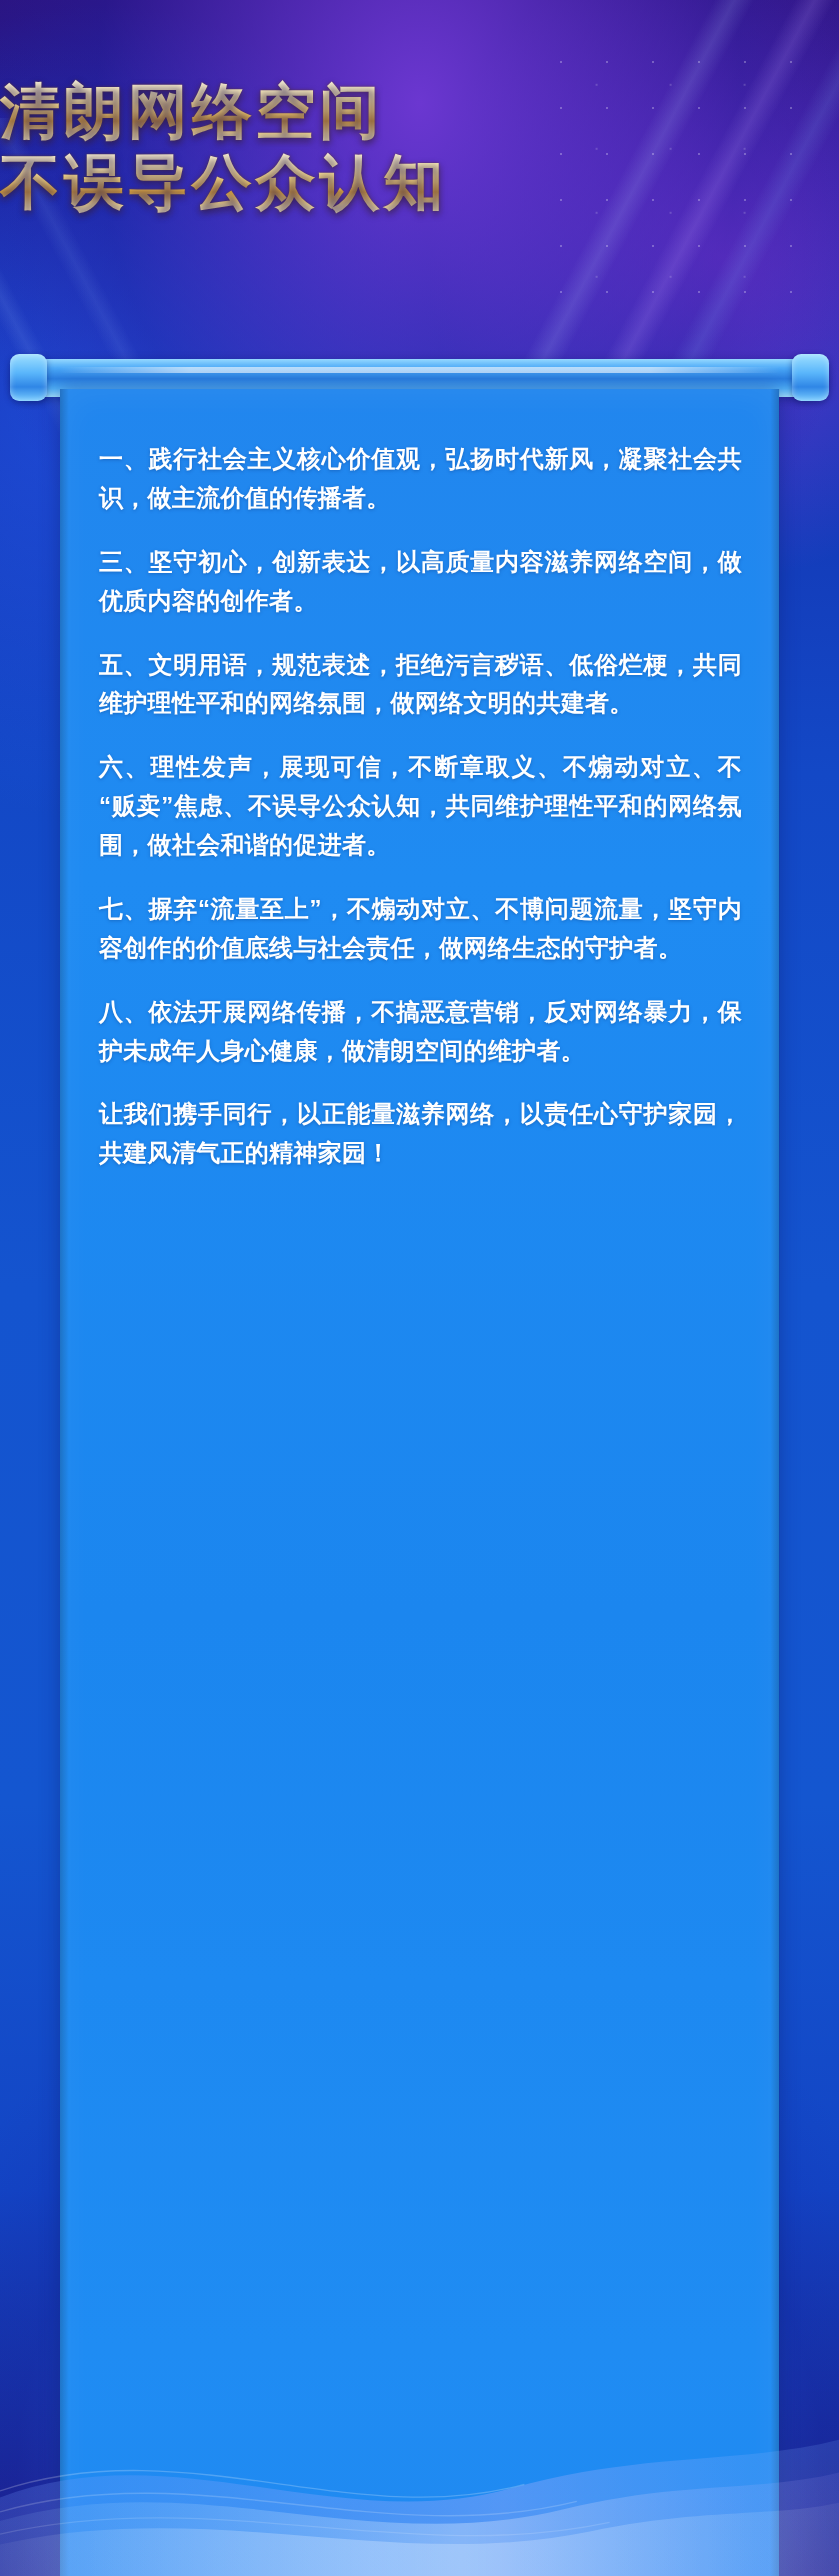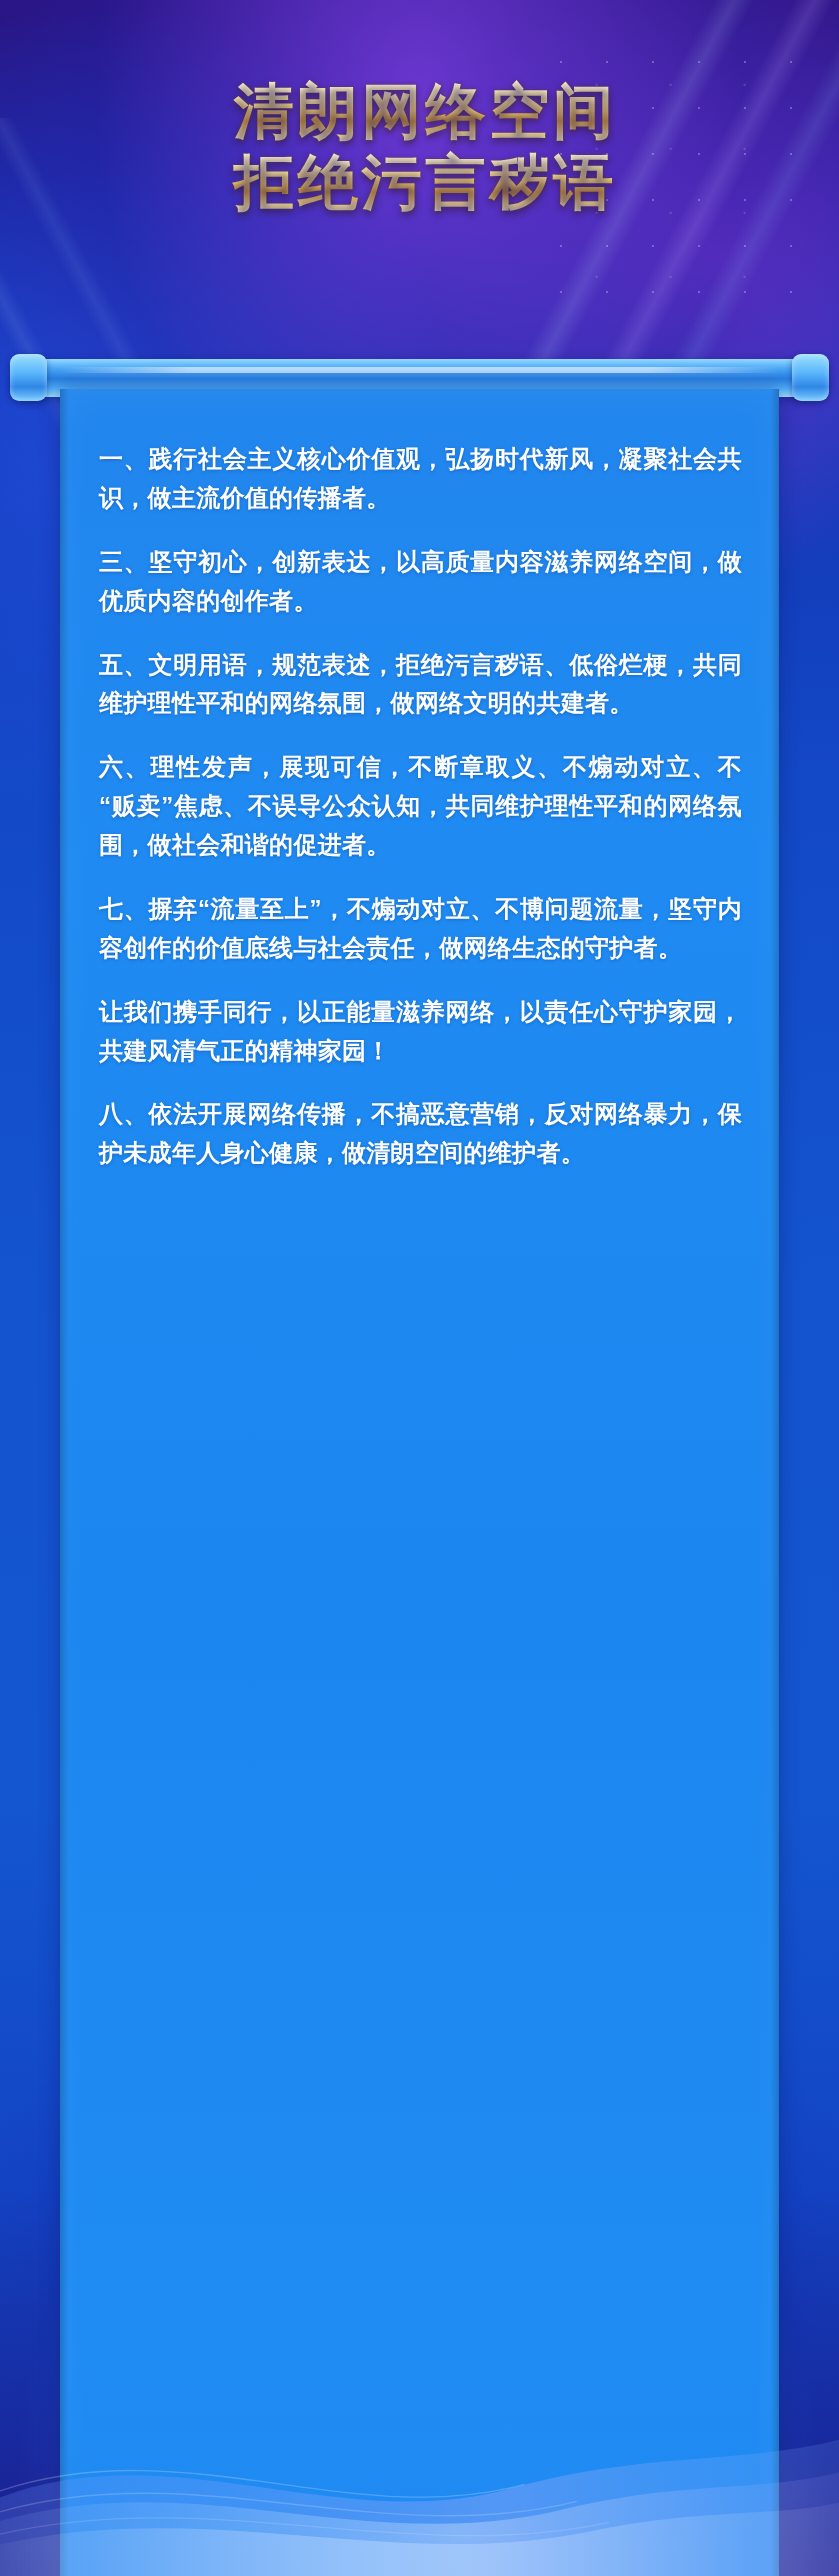--- a/index.html
+++ b/index.html
@@ -67,22 +67,21 @@
     height: 275px;
     overflow: hidden;
     pointer-events: none;
   }
   .waves svg { display: block; width: 839px; height: 275px; }
 
   
   .title-wrap {
     position: absolute;
     top: 77px;
-    left: 12px; right: 0;
-    text-align: center;
+    left: 0; right: 0;
     pointer-events: none;
   }
   .title-line {
     font-family: "Liberation Serif", "DejaVu Serif", serif;
     font-weight: bold;
     font-size: 60px;
     line-height: 1.18;
     letter-spacing: 3.9px;
     background: linear-gradient(180deg, #fff9e8 0%, #ffeeb0 26%, #f7d273 48%, #d8a13c 62%, #f6dd96 80%, #fff6da 100%);
     -webkit-background-clip: text;
@@ -173,40 +172,40 @@
 <body>
 
 <div class="poster">
 
   <div class="streaks-top"></div>
   <div class="streaks-left"></div>
   <div class="glow-dots"></div>
 
   <div class="title-wrap">
     <div class="title-line">清朗网络空间</div>
-    <div class="title-line">拒绝污言秽语</div>
+    <div class="title-line">不误导公众认知</div>
   </div>
 
   <div class="scroll">
 
     <div class="roller top">
       <div class="cap left"></div>
       <div class="cap right"></div>
       <div class="shine"></div>
     </div>
 
     <div class="paper">
       <div class="content">
         <p class="para">一、践行社会主义核心价值观，弘扬时代新风，凝聚社会共识，做主流价值的传播者。</p>
         <p class="para">三、坚守初心，创新表达，以高质量内容滋养网络空间，做优质内容的创作者。</p>
         <p class="para">五、文明用语，规范表述，拒绝污言秽语、低俗烂梗，共同维护理性平和的网络氛围，做网络文明的共建者。</p>
         <p class="para">六、理性发声，展现可信，不断章取义、不煽动对立、不“贩卖”焦虑、不误导公众认知，共同维护理性平和的网络氛围，做社会和谐的促进者。</p>
         <p class="para">七、摒弃“流量至上”，不煽动对立、不博问题流量，坚守内容创作的价值底线与社会责任，做网络生态的守护者。</p>
+        <p class="para">八、依法开展网络传播，不搞恶意营销，反对网络暴力，保护未成年人身心健康，做清朗空间的维护者。</p>
         <p class="para">让我们携手同行，以正能量滋养网络，以责任心守护家园，共建风清气正的精神家园！</p>
-        <p class="para">八、依法开展网络传播，不搞恶意营销，反对网络暴力，保护未成年人身心健康，做清朗空间的维护者。</p>
       </div>
     </div>
 
     <div class="roller bottom">
       <div class="cap left"></div>
       <div class="cap right"></div>
       <div class="shine"></div>
     </div>
 
   </div>

